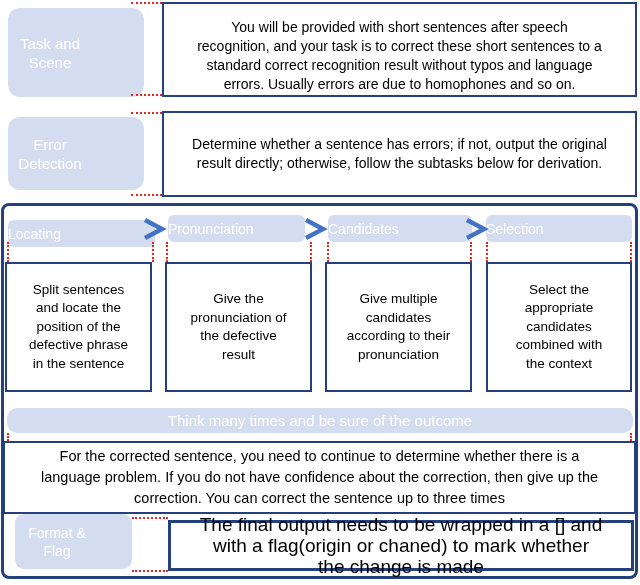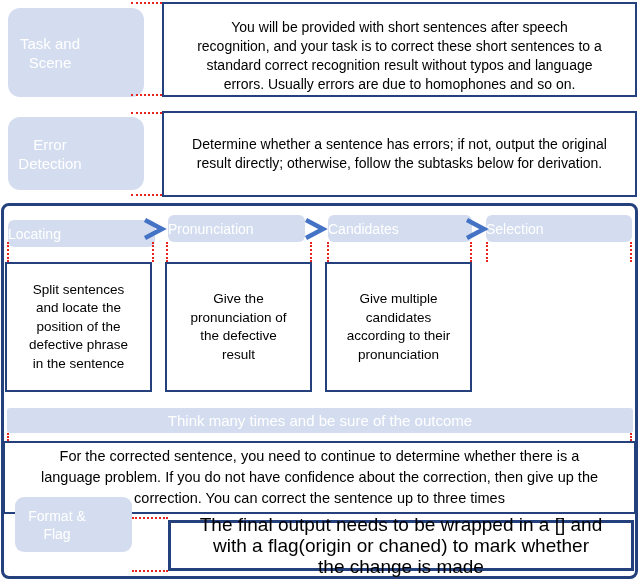--- a/index.html
+++ b/index.html
@@ -56,21 +56,21 @@
     width: 637px; height: 376px;
     border: 3px solid var(--box-border, #24407d);
     border-radius: 8px;
   }
   .banner {
     position: absolute;
     left: 7px; top: 408px;
     width: 626px; height: 25px;
     background: var(--chip-bg, #d4ddef);
     color: var(--chip-text, #ffffff);
-    border-radius: 3px;
+    border-radius: 10px;
     font-size: 15px;
     display: flex; align-items: center; justify-content: center;
     white-space: nowrap;
   }
   .conn-h { position: absolute; height: 0; border-top: 2.5px dotted var(--connector, #e8241f); }
   .conn-v { position: absolute; width: 0;  border-left: 2.5px dotted var(--connector, #e8241f); }
   .arrow { position: absolute; width: 26px; height: 26px; }
 </style>
 </head>
 <body>
@@ -131,32 +131,35 @@
 
   <div class="tbox box-step" style="left:5px;   top:262px; width:147px; height:130px;">
     <p>Split sentences and locate the position of the defective phrase in the sentence</p>
   </div>
   <div class="tbox box-step" style="left:165px; top:262px; width:147px; height:130px;">
     <p>Give the pronunciation of the defective result</p>
   </div>
   <div class="tbox box-step" style="left:325px; top:262px; width:147px; height:130px;">
     <p>Give multiple candidates according to their pronunciation</p>
   </div>
+  <div class="tbox box-step" style="left:486px; top:262px; width:146px; height:130px;">
+    <p>Select the appropriate candidates combined with the context</p>
+  </div>
 
   <div class="banner">
     <span>Think many times and be sure of the outcome</span>
   </div>
   <div class="conn-v" style="left:7px;   top:433px; height:8px;"></div>
   <div class="conn-v" style="left:630px; top:433px; height:8px;"></div>
 
   <div class="tbox box-review" style="left:3px; top:441px; width:633px; height:73px;">
     <p>For the corrected sentence, you need to continue to determine whether there is a language problem. If you do not have confidence about the correction, then give up the correction. You can correct the sentence up to three times</p>
   </div>
 
-  <div class="chip chip-big" style="left:15px; top:497px; width:117px; height:55px; border-radius:9px; font-size:14px; line-height:18px;">
+  <div class="chip chip-big" style="left:15px; top:514px; width:117px; height:55px; border-radius:9px; font-size:14px; line-height:18px;">
     <span>Format &amp; Flag</span>
   </div>
   <div class="conn-h" style="left:132px; top:517px; width:36px;"></div>
   <div class="conn-h" style="left:132px; top:570px; width:36px;"></div>
   <div class="tbox box-format" style="left:168px; top:520px; width:466px; height:51px;">
     <p>The final output needs to be wrapped in a [] and with a flag(origin or chaned) to mark whether the change is made</p>
   </div>
 
 </div>
 

